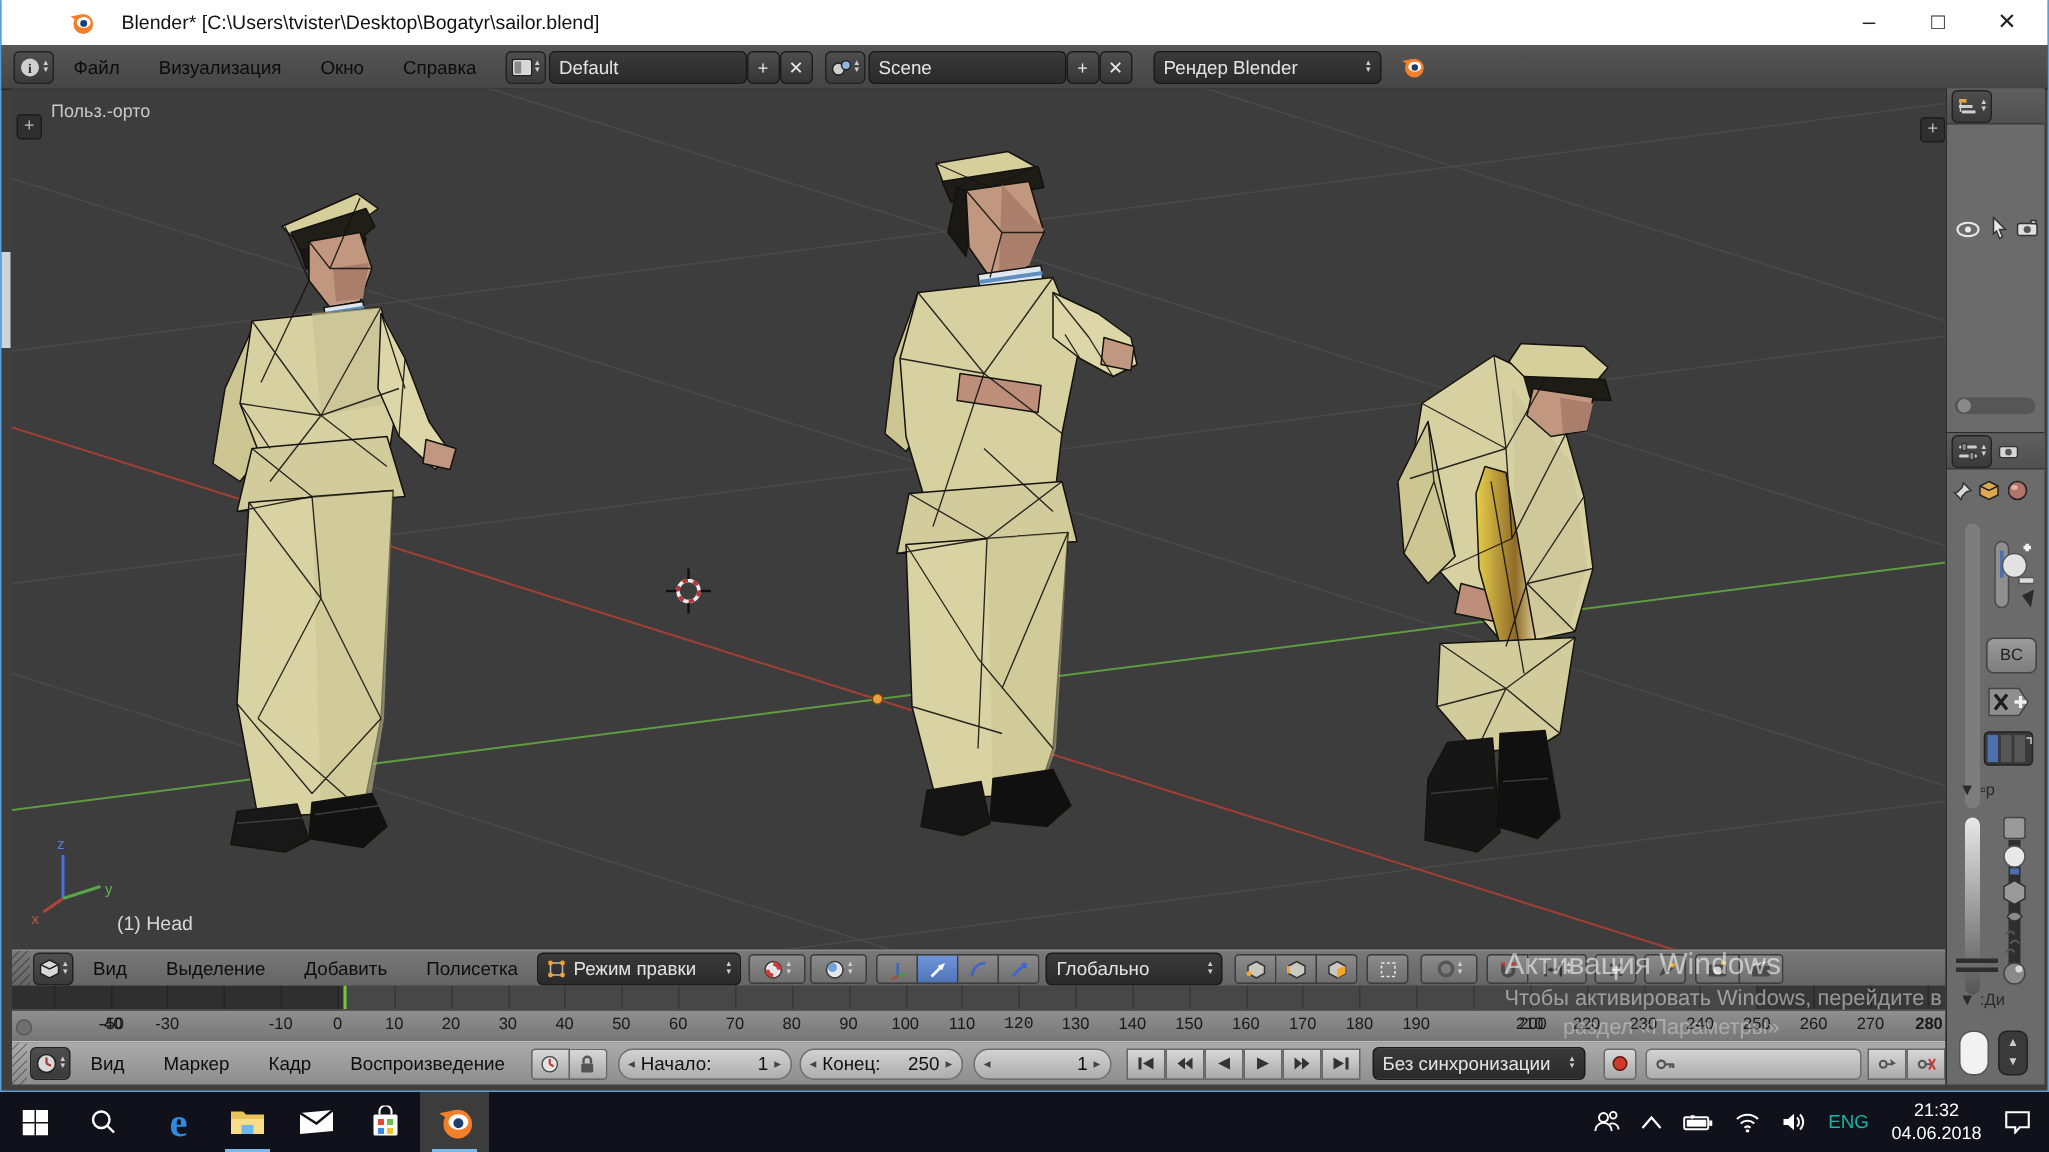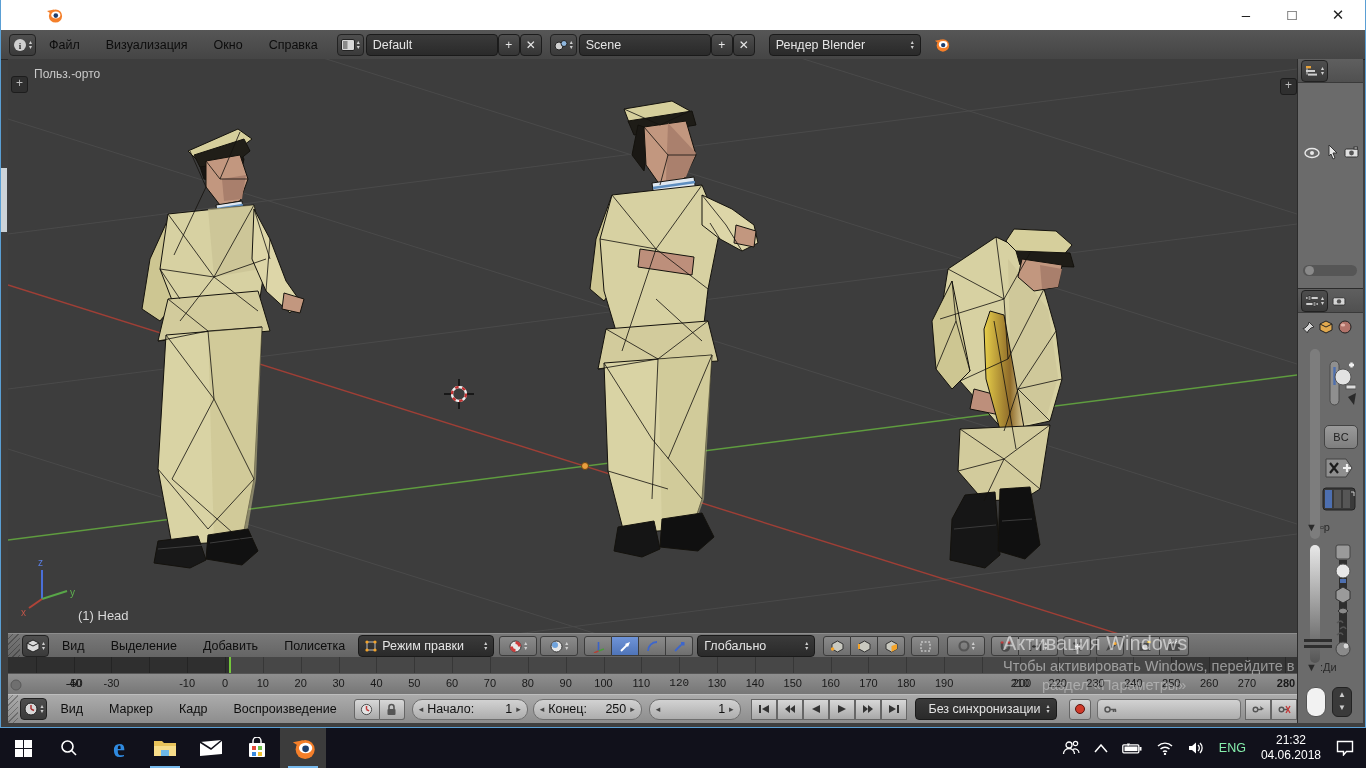--- a/index.html
+++ b/index.html
@@ -71,38 +71,39 @@
   #wm2{position:absolute;left:1003px;top:658px;font-size:14.5px;color:rgba(255,255,255,.48);z-index:60;white-space:nowrap;}
   #wm3{position:absolute;left:1042px;top:677px;font-size:14.5px;color:rgba(255,255,255,.34);z-index:60;}
   
   #taskbar{position:absolute;left:0;top:728px;width:1366px;height:40px;background:#11111b;display:flex;align-items:center;}
   .tbicon{width:46px;height:40px;display:flex;align-items:center;justify-content:center;position:relative;}
   .tbicon.open::after{content:"";position:absolute;left:8px;right:8px;bottom:0;height:2px;background:#76b9ed;}
   .tbicon.active{background:#3c3c3c;}
   #tray{margin-left:auto;display:flex;align-items:center;height:40px;}
   .trayicon{height:40px;display:flex;align-items:center;justify-content:center;padding:0 7px;color:#fff;}
   #clock{color:#fff;font-size:12px;text-align:center;line-height:15px;padding:0 8px;}
-  #lang{color:#86efac;font-size:12.5px;padding:0 7px;}
+  #lang{color:#14b8a6;font-size:12.5px;padding:0 7px;}
   svg{display:block;}
 </style>
 </head>
 <body>
 
 <div id="screen">
 <div id="bwindow">
 
   <div id="titlebar">
     <span class="abs" style="left:44px;top:6px;">
       <svg width="18" height="18" viewBox="0 0 18 18">
             <path d="M2,5 L9,3.6 6.4,8 Z" fill="#f47f2a"></path>
             <circle cx="10.5" cy="10" r="6.6" fill="#f47f2a"></circle>
             <ellipse cx="10.8" cy="9" rx="4.6" ry="3.6" fill="#fff"></ellipse>
             <circle cx="10.8" cy="9.6" r="2.3" fill="#1d3e6e"></circle>
           </svg>
     </span>
+    <span id="titletext">Blender* [C:\Users\tvister\Desktop\Bogatyr\sailor.blend]</span>
     <span class="wbtn" style="left:1228px;">–</span>
     <span class="wbtn" style="left:1274px;">□</span>
     <span class="wbtn" style="left:1320px;">✕</span>
   </div>
 
   <div id="infobar">
     <span class="editorbtn">
       <span>
             <svg width="14" height="14" viewBox="0 0 14 14">
               <circle cx="7" cy="7" r="6" fill="#cfcfcf"></circle>
@@ -580,21 +581,21 @@
               <polygon points="6,1 11,5 6,9" fill="#333"></polygon>
             </svg>
           </span>
       <span class="lbtn">
             <svg width="12" height="10" viewBox="0 0 12 10">
               <polygon points="1,1 8,5 1,9" fill="#333"></polygon>
               <rect x="9" y="1" width="2" height="8" fill="#333"></rect>
             </svg>
           </span>
     </span>
-    <span class="ddark" style="width:148px;margin-left:8px;justify-content:flex-end;">
+    <span class="ddark" style="width:148px;margin-left:8px;justify-content:space-between;">
       <span>Без синхронизации</span>
       <span class="spin">▴<br>▾</span>
     </span>
     <span class="lbtn" style="margin-left:12px;border-radius:3px;">
           <svg width="12" height="12" viewBox="0 0 12 12">
             <circle cx="6" cy="6" r="4.5" fill="#d03a2a" stroke="#5a1510"></circle>
           </svg>
         </span>
     <span class="pill" style="width:150px;margin-left:6px;border-radius:4px;">
       <svg width="13" height="11" viewBox="0 0 13 11">

